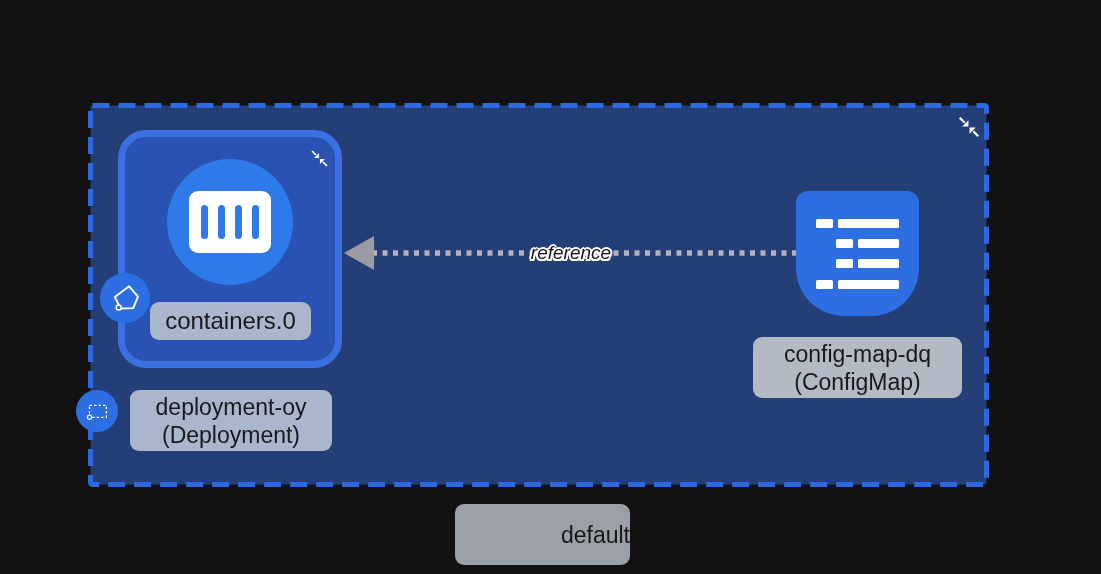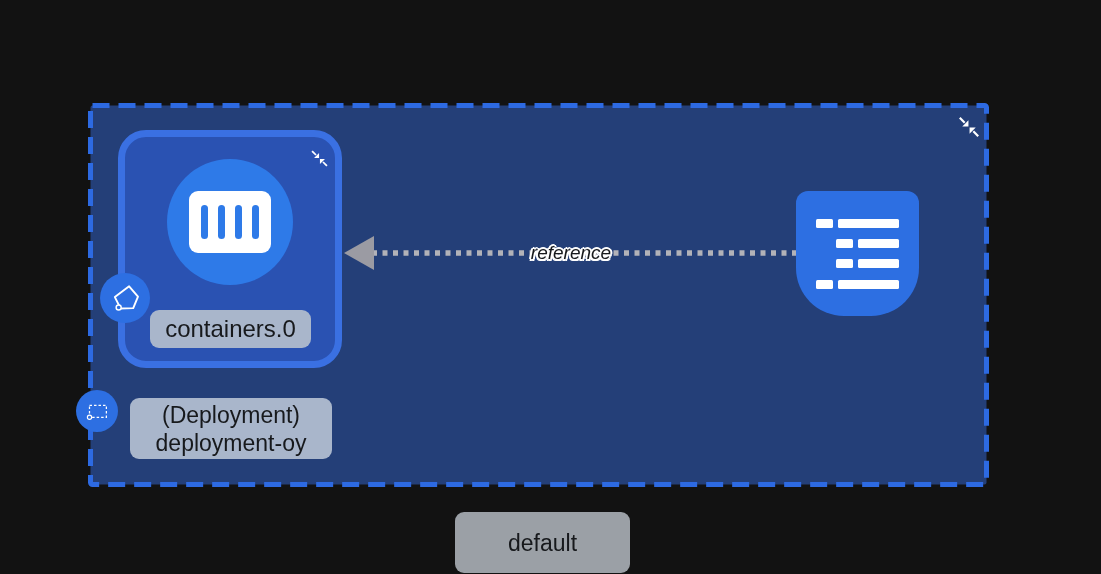--- a/index.html
+++ b/index.html
@@ -56,26 +56,26 @@
   .node-configmap{
     position:absolute;left:796px;top:191px;width:123px;height:125px;
     background:var(--badge-blue,#2d6fe2);border-radius:12px 12px 48px 48px;z-index:2;
   }
   .cm-seg{position:absolute;height:9px;background:#ffffff;border-radius:1.5px;}
 
   
   .tag{
     position:absolute;z-index:4;display:flex;flex-direction:column;
     align-items:center;justify-content:center;border-radius:9px;
-    color:var(--label-text,#17191c);text-align:center;line-height:28px;margin-top:8px;
+    color:var(--label-text,#17191c);text-align:center;line-height:28px;
   }
   .tag-containers{left:150px;top:302px;width:161px;height:38px;background:var(--label-bg-blue,#a9b6cb);font-size:24px;}
   .tag-deployment{left:130px;top:390px;width:202px;height:61px;background:var(--label-bg-blue,#a9b6cb);font-size:23px;}
   .tag-configmap{left:753px;top:337px;width:209px;height:61px;background:#b3bac3;font-size:23px;}
-  .tag-namespace{left:455px;top:504px;width:175px;height:61px;background:var(--label-bg-gray,#9ba0a6);font-size:23px;}
+  .tag-namespace{left:455px;top:504px;width:175px;height:61px;background:var(--label-bg-gray,#9ba0a6);font-size:23px;align-items:flex-end;}
 
   .edge-label{
     position:absolute;left:571px;top:253px;transform:translate(-50%,-50%);z-index:4;
     font-size:19px;color:var(--label-text,#17191c);white-space:nowrap;
     text-shadow:-2px 0 0 #fff,2px 0 0 #fff,0 -2px 0 #fff,0 2px 0 #fff,
                 -1.5px -1.5px 0 #fff,1.5px -1.5px 0 #fff,-1.5px 1.5px 0 #fff,1.5px 1.5px 0 #fff;
     font-style:italic;
   }
 </style>
 </head>
@@ -119,35 +119,39 @@
     <svg width="30" height="30" viewBox="0 0 24 24">
       <rect x="6" y="7.5" width="13.5" height="9.5" fill="none" stroke="#ffffff" stroke-width="1" stroke-dasharray="2 1.6"></rect>
       <circle cx="6" cy="17" r="1.7" fill="var(--badge-blue,#2d6fe2)" stroke="#ffffff" stroke-width="0.9"></circle>
     </svg>
   </div>
 
   <div class="tag tag-containers">
     <span>containers.0</span>
   </div>
   <div class="tag tag-deployment">
+    <span>deployment-oy</span>
     <span>(Deployment)</span>
-    <span>deployment-oy</span>
   </div>
 
   <div class="node-configmap">
     <div>
       <div class="cm-seg" style="left:20px;top:28px;width:17px;"></div>
       <div class="cm-seg" style="left:42px;top:28px;width:61px;"></div>
       <div class="cm-seg" style="left:40px;top:48px;width:17px;"></div>
       <div class="cm-seg" style="left:62px;top:48px;width:41px;"></div>
       <div class="cm-seg" style="left:40px;top:68px;width:17px;"></div>
       <div class="cm-seg" style="left:62px;top:68px;width:41px;"></div>
       <div class="cm-seg" style="left:20px;top:89px;width:17px;"></div>
       <div class="cm-seg" style="left:42px;top:89px;width:61px;"></div>
     </div>
+  </div>
+  <div class="tag tag-configmap">
+    <span>config-map-dq</span>
+    <span>(ConfigMap)</span>
   </div>
 
   <div class="edge-label">reference</div>
 
   <svg class="collapse-icon collapse-ns" viewBox="0 0 24 24">
     <g stroke="#ffffff" stroke-width="2" fill="#ffffff">
       <line x1="3.5" y1="3.5" x2="8" y2="8"></line>
       <polygon points="11.5,11.5 11.5,5.8 5.8,11.5" stroke-width="0"></polygon>
       <line x1="20.5" y1="20.5" x2="16" y2="16"></line>
       <polygon points="12.5,12.5 12.5,18.2 18.2,12.5" stroke-width="0"></polygon>

